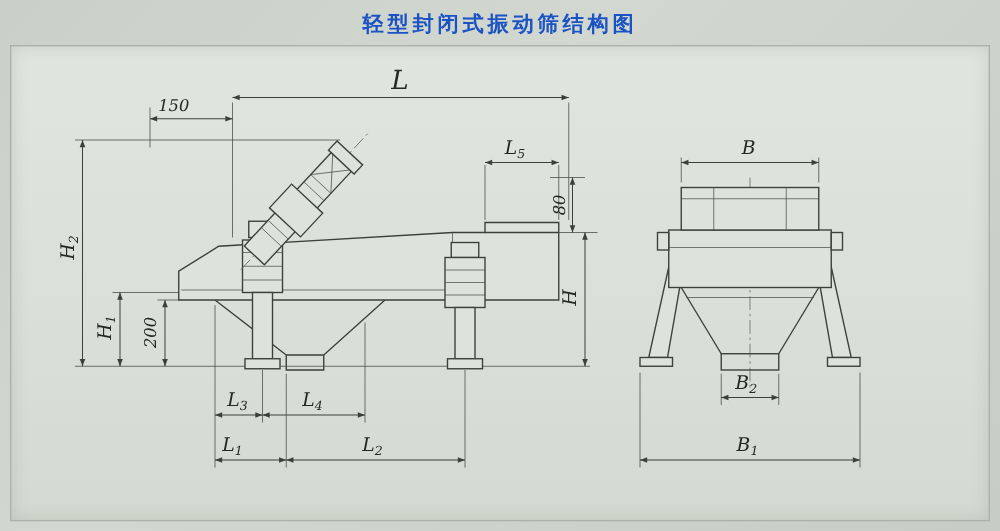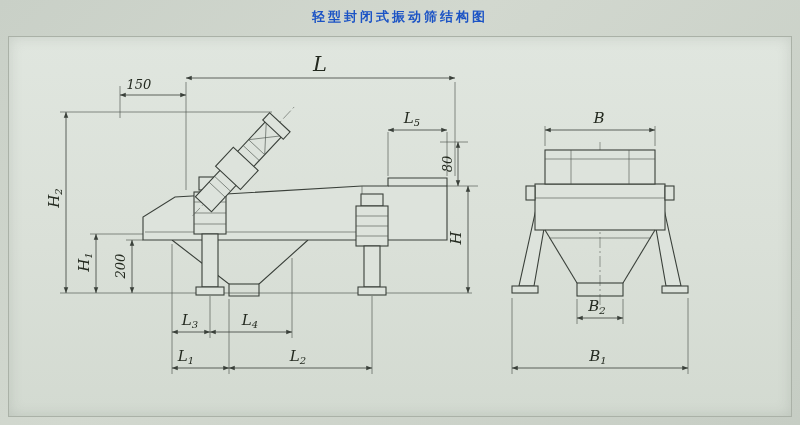--- a/index.html
+++ b/index.html
@@ -3,21 +3,21 @@
 <meta charset="utf-8">
 <style>
   html,body{margin:0;padding:0;}
   body{
     width:800px;height:425px;overflow:hidden;position:relative;
     background:linear-gradient(135deg,#c9d0c7 0%,#d2d8cf 40%,#c6cdc4 100%);
     font-family:"DejaVu Sans",sans-serif;
   }
   .page-title{
     position:absolute;top:8px;left:0;width:100%;text-align:center;
-    font-size:13px;font-weight:bold;letter-spacing:3px;color:#1b53c5;
+    font-size:17px;font-weight:bold;letter-spacing:3px;color:#1b53c5;
     font-family:"DejaVu Sans",sans-serif;
   }
   .panel{
     position:absolute;left:8px;top:36px;width:782px;height:379px;
     background:linear-gradient(180deg,#e0e6df 0%,#dae0d8 55%,#d3dad1 100%);
     border:1px solid #aab1a7;box-shadow:inset 0 0 14px rgba(90,100,88,.18);
   }
   svg{position:absolute;left:0;top:0;}
   .draw{stroke:#3a403a;stroke-width:1.1;fill:none;}
   .fill{fill:#dde3dc;stroke:#3a403a;stroke-width:1.1;}

